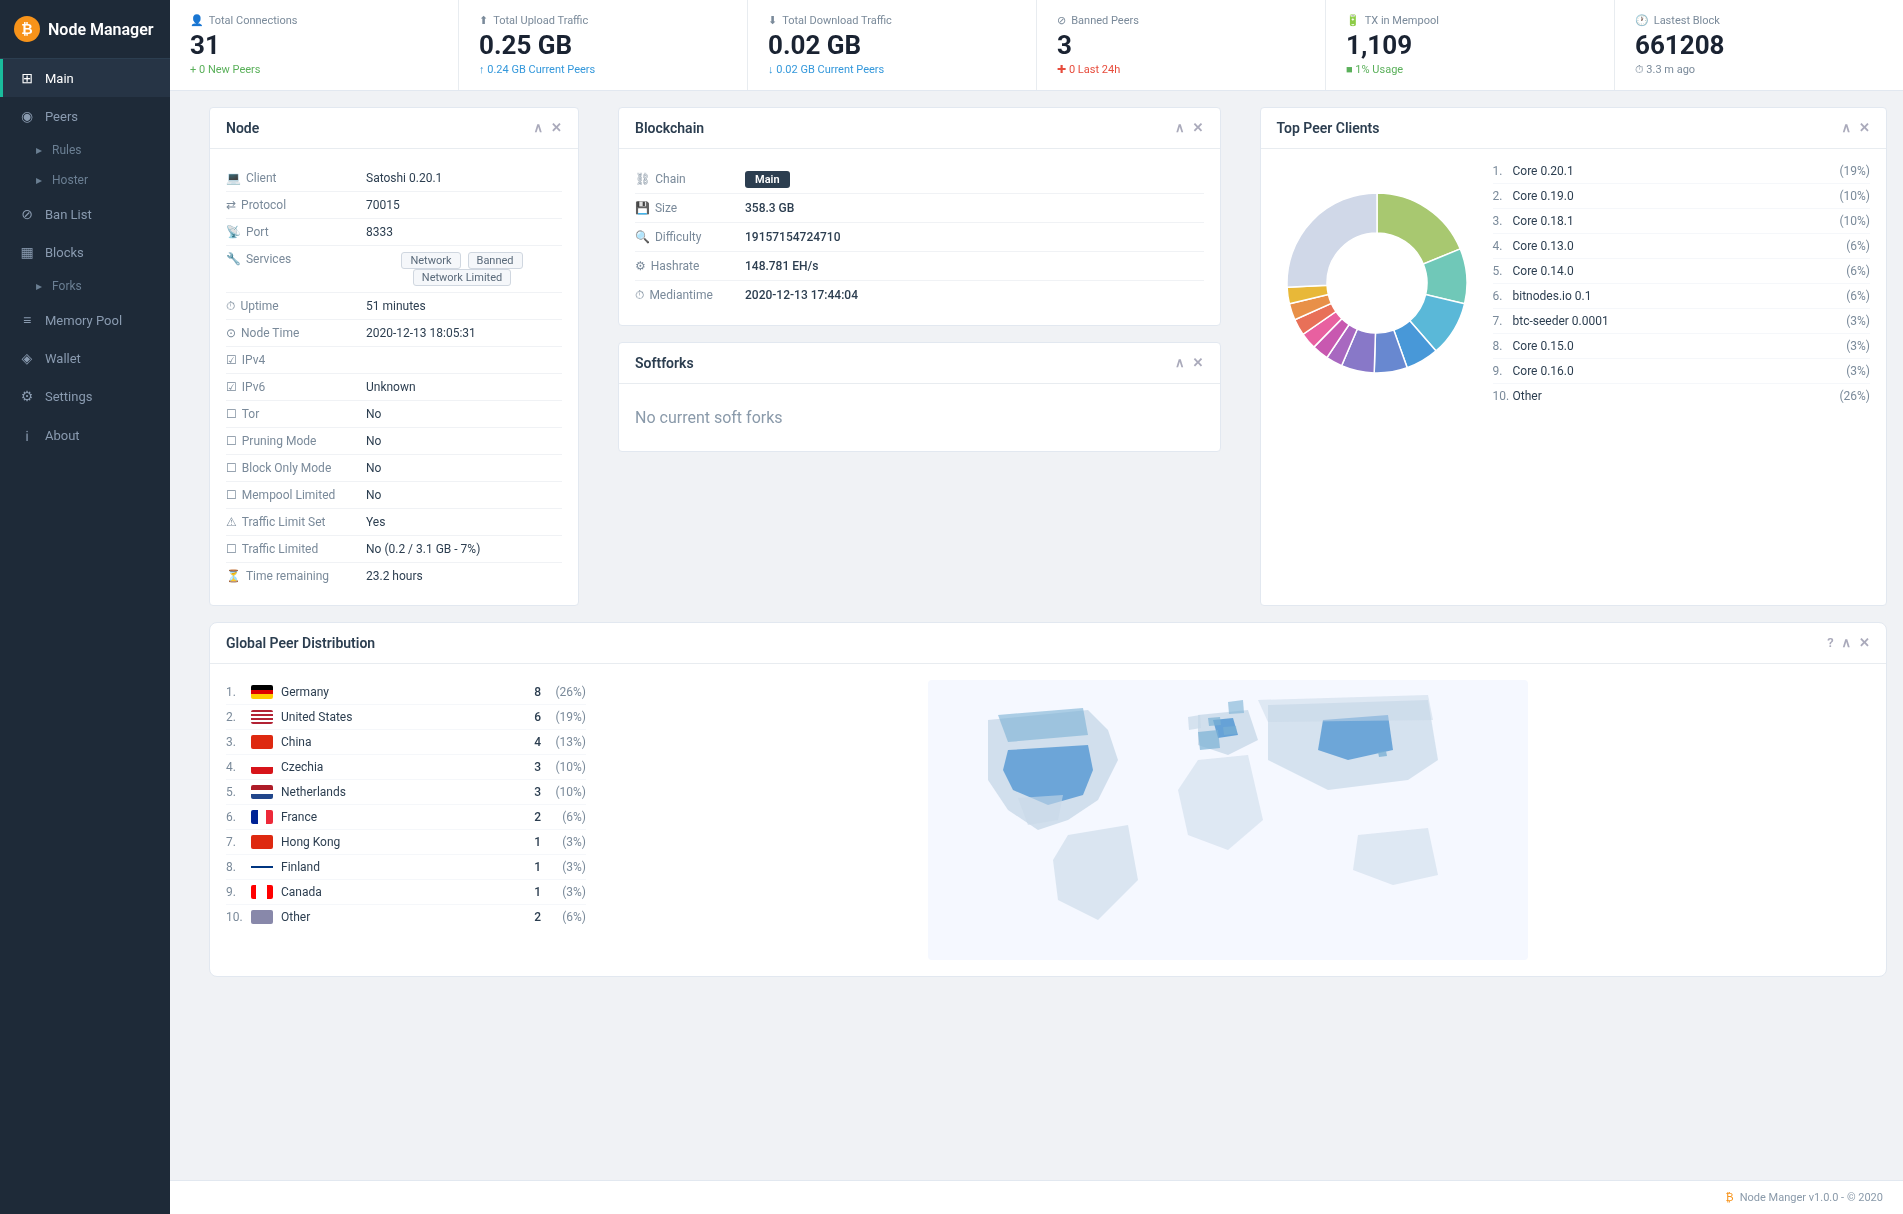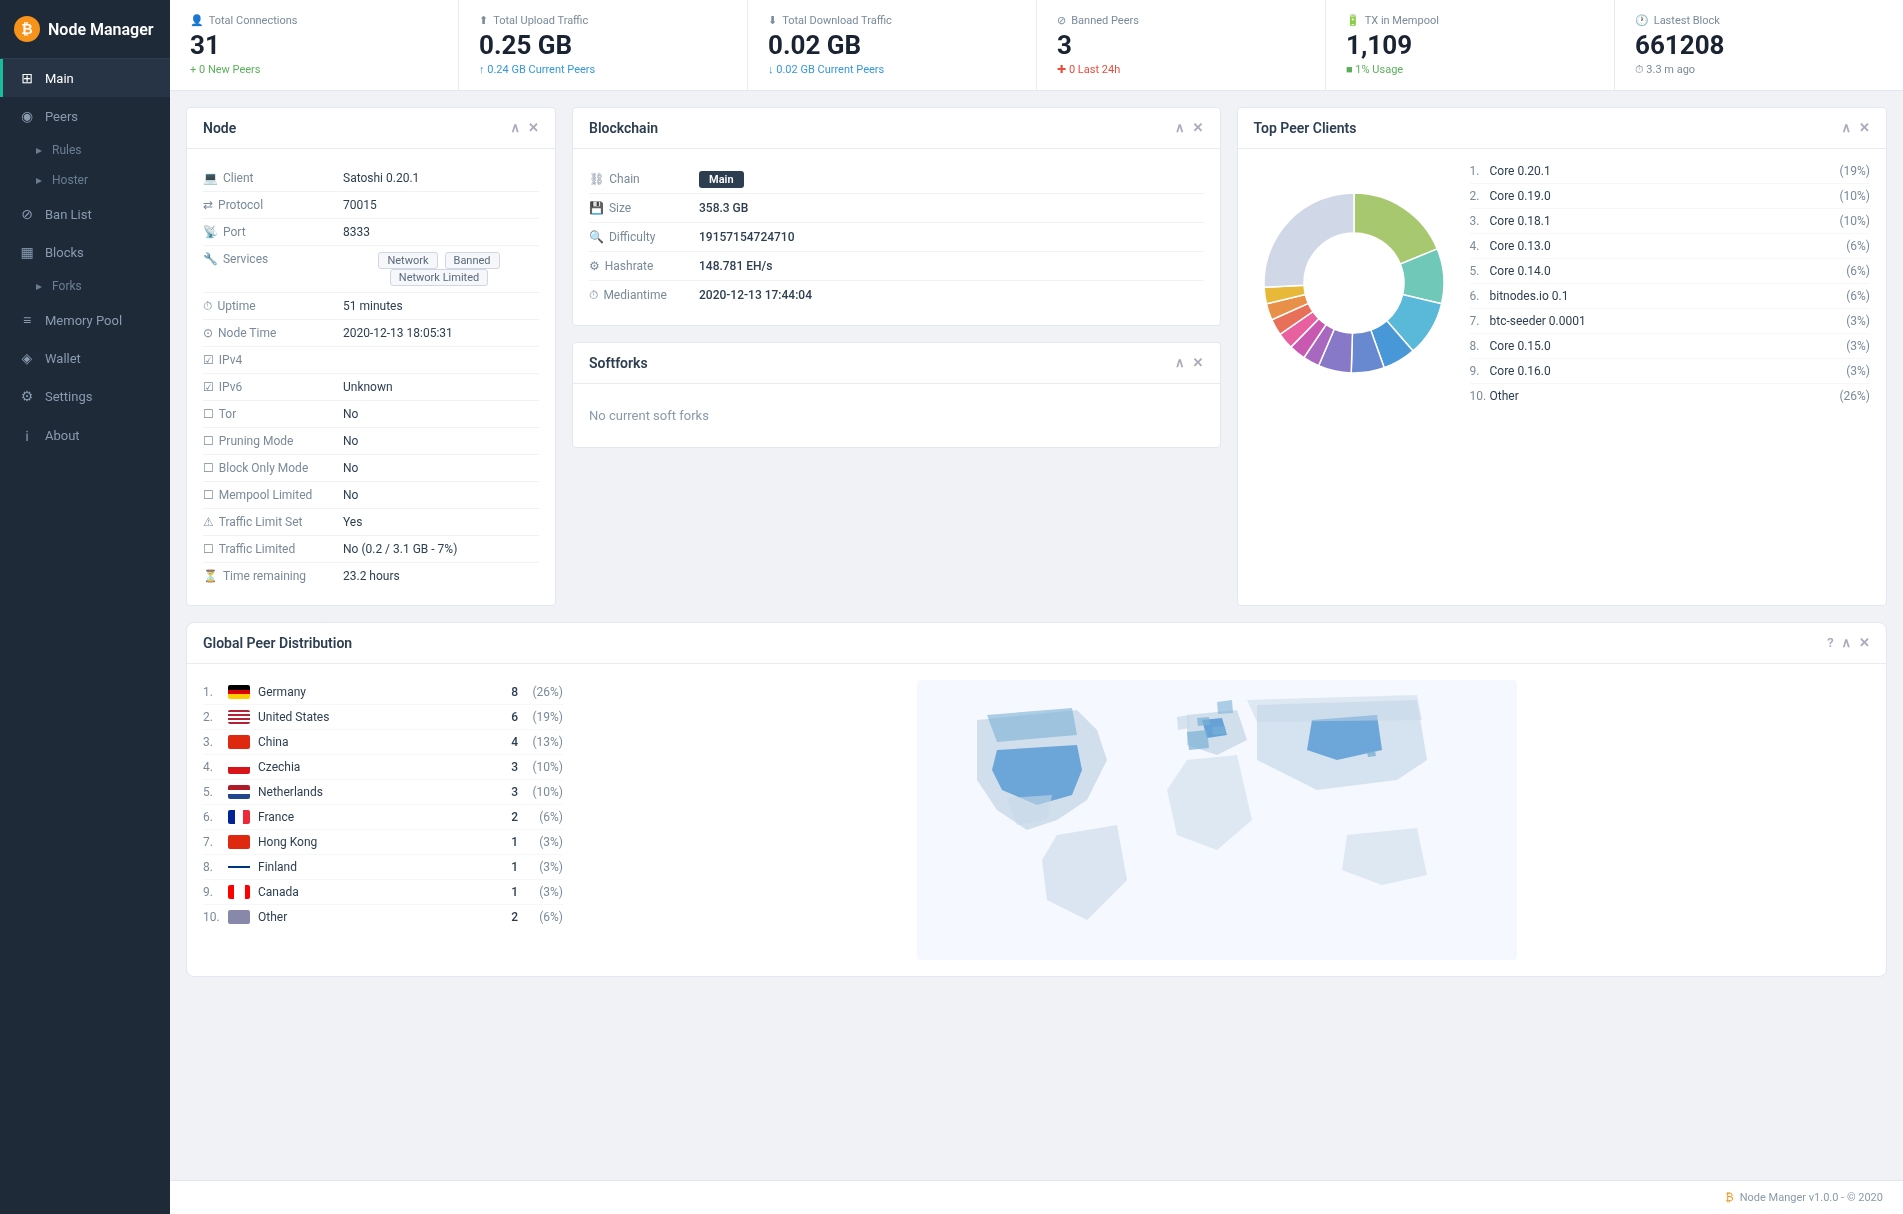--- a/index.html
+++ b/index.html
@@ -108,20 +108,21 @@
       gap: 16px;
       margin-bottom: 16px;
     }
 
     
     .panel {
       background: #fff;
       border-radius: 4px;
       border: 1px solid #e2e8f0;
       overflow: hidden;
+      margin-left: 23px;
     }
     .panel-header {
       display: flex;
       align-items: center;
       justify-content: space-between;
       padding: 12px 16px;
       border-bottom: 1px solid #e8ecf0;
       font-size: 14px;
       font-weight: 600;
       color: #2c3e50;
@@ -463,21 +464,21 @@
 
         <div class="panel">
           <div class="panel-header">
             <span>Softforks</span>
             <div class="panel-header-actions">
               <span>∧</span>
               <span>✕</span>
             </div>
           </div>
           <div class="panel-body">
-            <div style="color:#8a9aaa; font-size:13px; padding: 8px 0;">No current soft forks</div>
+            <div style="color:#8a9aaa; font-size:16px; padding: 8px 0;">No current soft forks</div>
           </div>
         </div>
       </div>
 
       <div class="panel" style="flex:1; min-width:320px;">
         <div class="panel-header">
           <span>Top Peer Clients</span>
           <div class="panel-header-actions">
             <span>∧</span>
             <span>✕</span>

